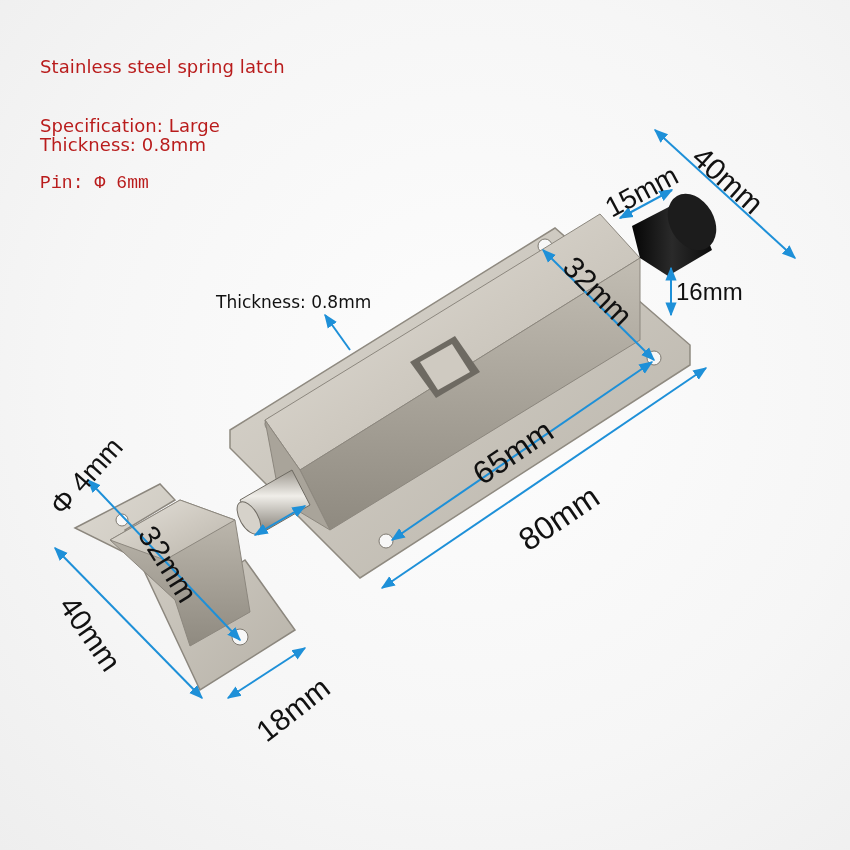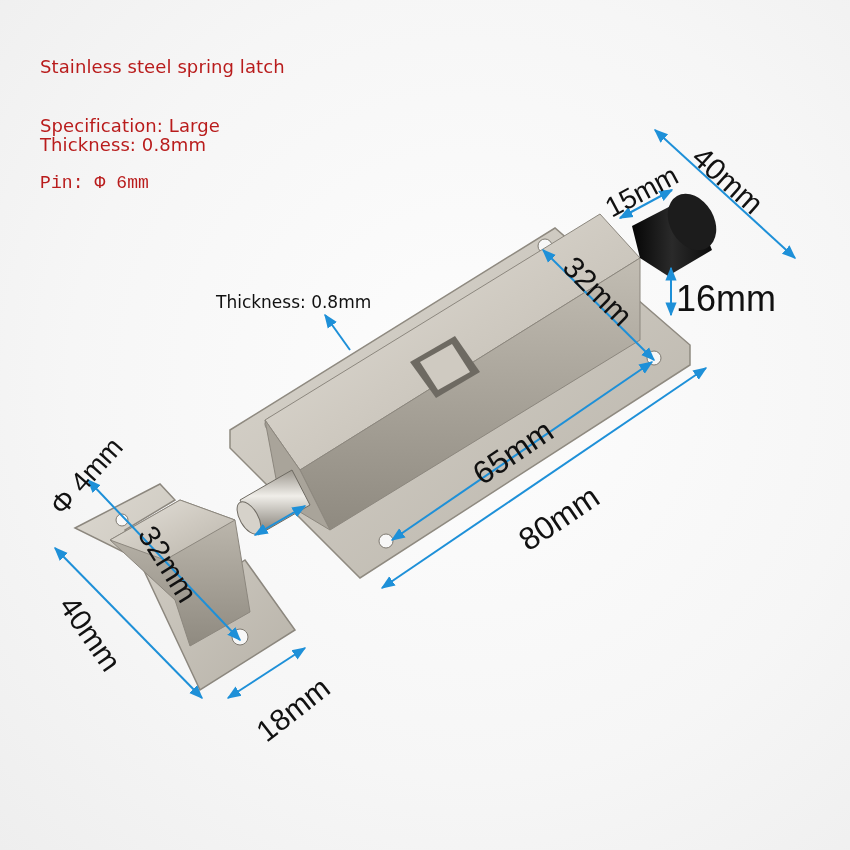--- a/index.html
+++ b/index.html
@@ -96,20 +96,20 @@
     <line x1="55" y1="548" x2="202" y2="698" marker-start="url(#arr)" marker-end="url(#arr)"></line>
     <line x1="228" y1="698" x2="305" y2="648" marker-start="url(#arr)" marker-end="url(#arr)"></line>
     <line x1="255" y1="535" x2="305" y2="506" marker-start="url(#arr)" marker-end="url(#arr)"></line>
   </g>
 </svg>
 
 <div class="dimlabel" style="left:216px;top:292px;font-size:17px;font-family:'DejaVu Sans',sans-serif;">Thickness: 0.8mm</div>
 
 <div class="dimlabel" style="left:708px;top:140px;font-size:30px;transform:rotate(42deg);">40mm</div>
 <div class="dimlabel" style="left:600px;top:196px;font-size:28px;transform:rotate(-28deg);">15mm</div>
-<div class="dimlabel" style="left:676px;top:278px;font-size:36px;">16mm</div>
+<div class="dimlabel" style="left:676px;top:278px;font-size:24px;">16mm</div>
 <div class="dimlabel" style="left:580px;top:250px;font-size:30px;transform:rotate(45deg);">32mm</div>
 <div class="dimlabel" style="left:466px;top:462px;font-size:32px;transform:rotate(-34deg);">65mm</div>
 <div class="dimlabel" style="left:512px;top:528px;font-size:32px;transform:rotate(-34deg);">80mm</div>
 <div class="dimlabel" style="left:44px;top:500px;font-size:28px;transform:rotate(-48deg);">Φ 4mm</div>
 <div class="dimlabel" style="left:160px;top:520px;font-size:30px;transform:rotate(58deg);">32mm</div>
 <div class="dimlabel" style="left:80px;top:590px;font-size:30px;transform:rotate(55deg);">40mm</div>
 <div class="dimlabel" style="left:250px;top:722px;font-size:30px;transform:rotate(-38deg);">18mm</div>
 
 </body></html>

